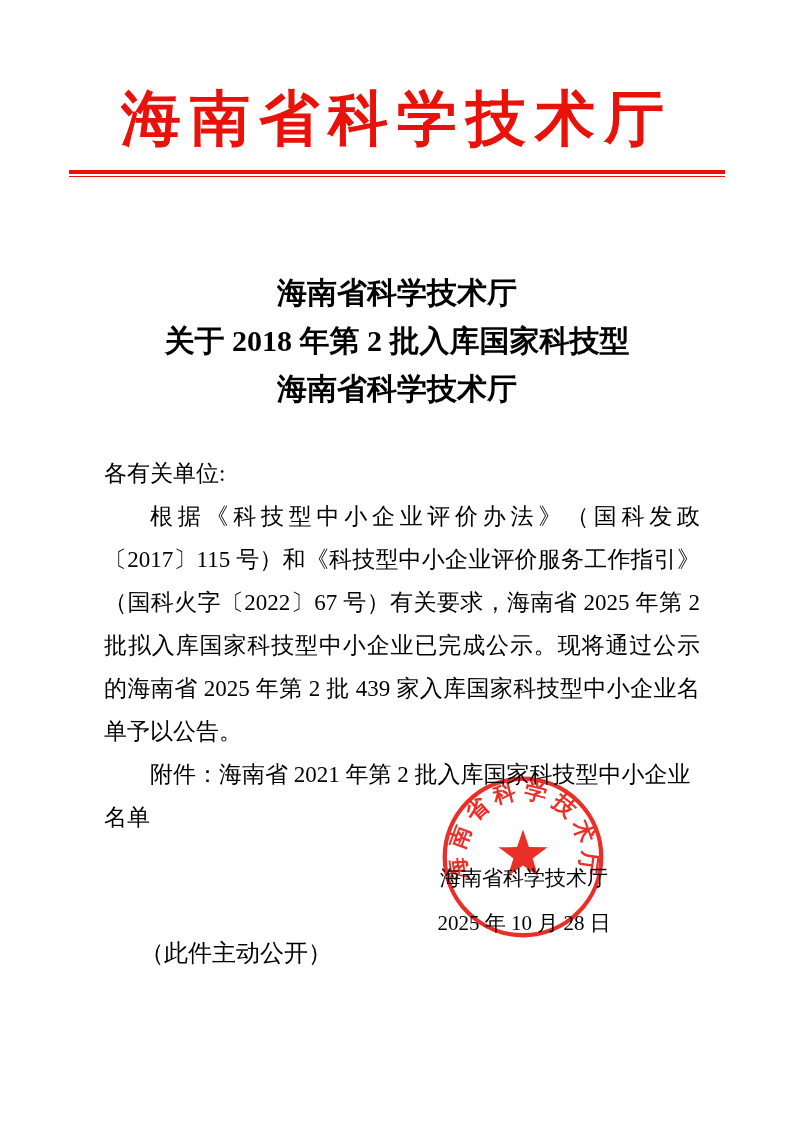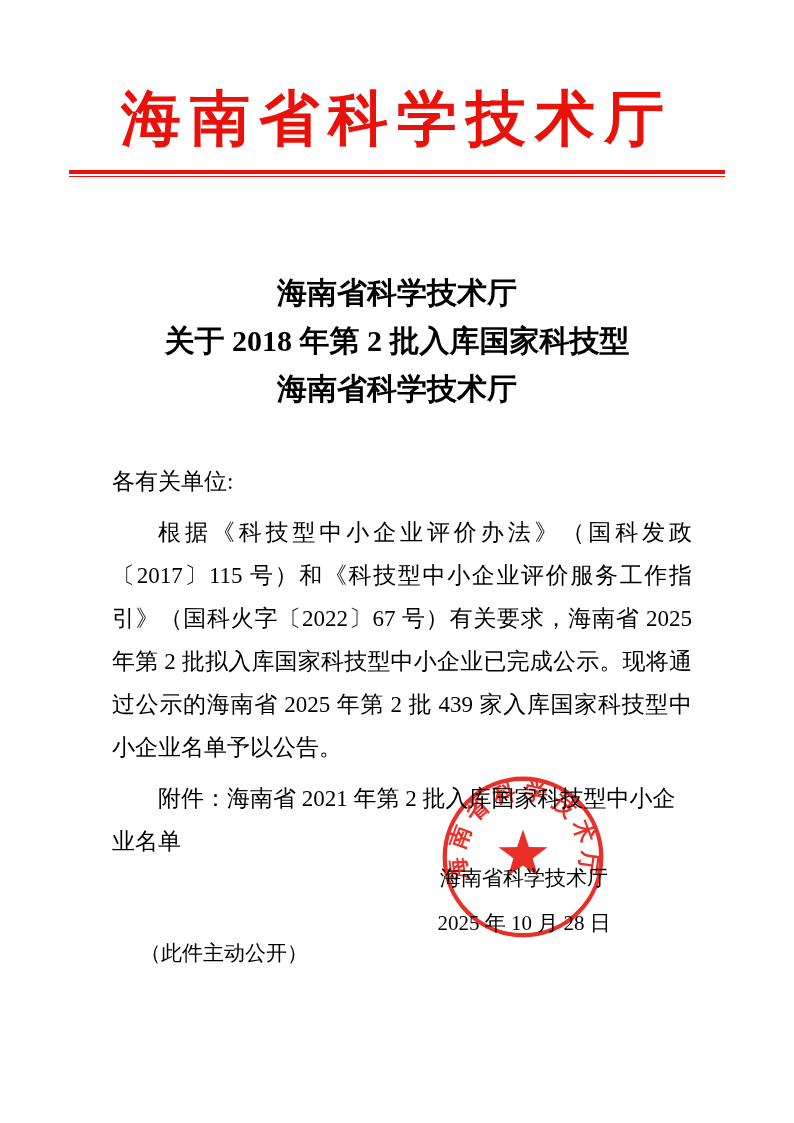--- a/index.html
+++ b/index.html
@@ -40,21 +40,21 @@
     font-size:30px;font-weight:bold;
     line-height:48px;
     color:var(--ink);
   }
   
   .body-text{
     position:absolute;top:452px;left:104px;width:596px;
     font-size:23px;line-height:43px;
     text-align:justify;
   }
-  .body-text p{margin:8px;}
+  .body-text p{margin:0;}
   .para{text-indent:2em;}
   .attachment{margin-top:23px;text-indent:2em;text-align:left;}
   
   .signature{
     position:absolute;top:856px;left:398px;width:252px;
     text-align:center;
     font-size:21px;line-height:45px;
     white-space:nowrap;
   }
   
@@ -67,21 +67,21 @@
   .seal-ring{fill:none;stroke:var(--red);stroke-width:5;}
   .seal-text{
     font-size:26px;font-weight:bold;fill:var(--red);
     letter-spacing:7px;
     font-family:"Liberation Serif","DejaVu Serif",serif;
   }
   .seal-star{fill:var(--red);}
   
   .footer-note{
     position:absolute;left:140px;top:938px;margin:0;
-    font-size:21px;line-height:30px;text-align:right;
+    font-size:24px;line-height:30px;text-align:right;
   }
 </style>
 </head>
 <body>
 
 <div class="page">
 
   <div class="masthead-title">海南省科学技术厅</div>
 
   <div class="rule rule-top">

